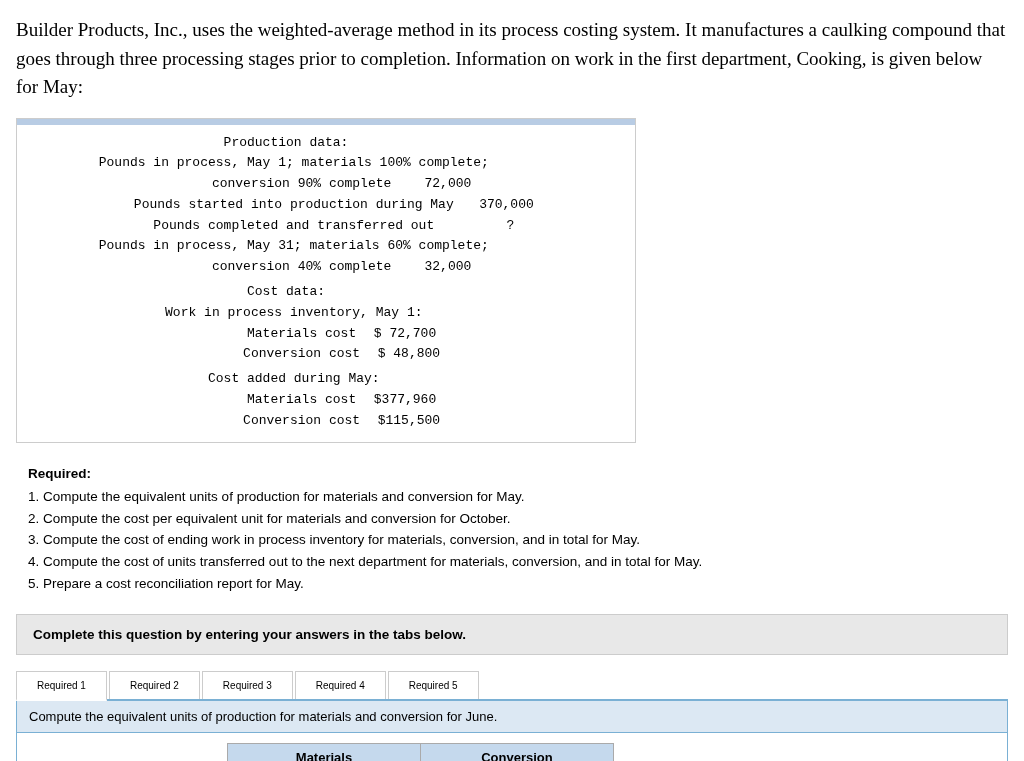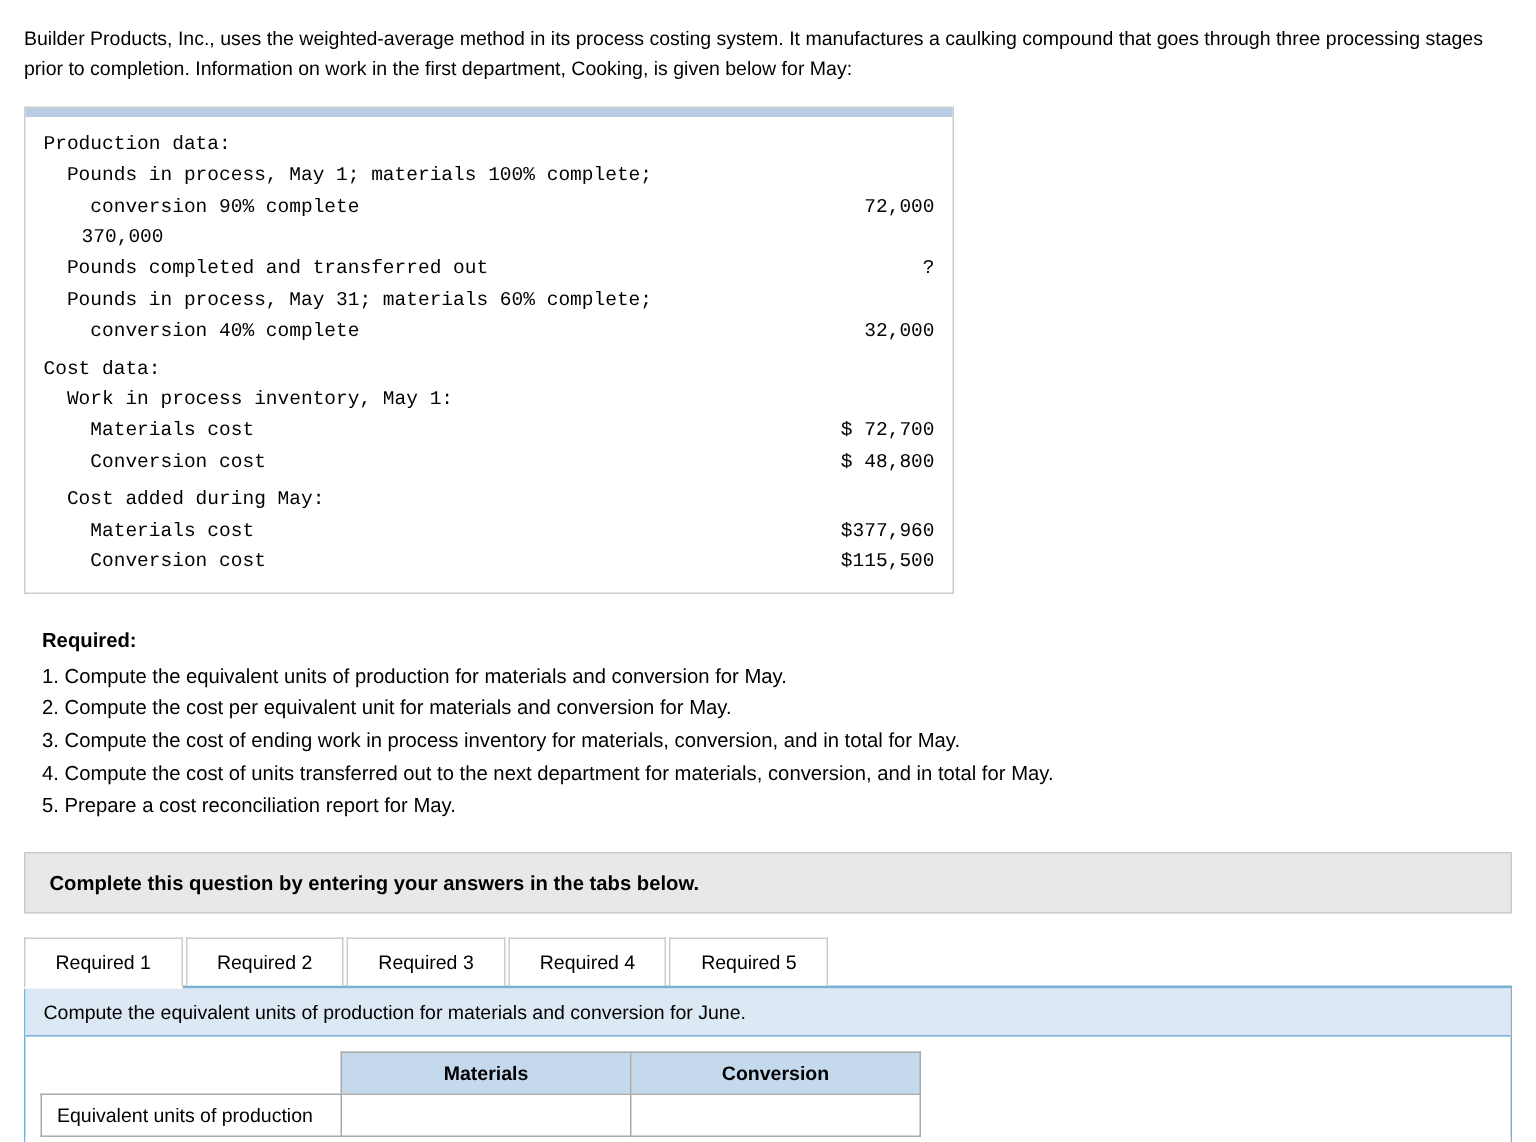--- a/index.html
+++ b/index.html
@@ -7,23 +7,24 @@
       font-family: Arial, sans-serif;
       font-size: 14px;
       background: #fff;
       color: #000;
       padding: 16px;
       width: 1024px;
       min-height: 761px;
     }
 
     .intro-text {
-      font-size: 13px;
+      font-size: 19px;
       line-height: 1.5;
       margin-bottom: 16px;
+      font-family: Liberation Serif, serif;
     }
 
     .data-table-container {
       border: 1px solid #ccc;
       margin-bottom: 20px;
       max-width: 620px;
     }
 
     .data-table-header {
       background: #b8cce4;
@@ -32,21 +33,21 @@
 
     .data-table-content {
       padding: 8px 12px 10px 12px;
       font-family: 'Courier New', Courier, monospace;
       font-size: 13px;
       line-height: 1.6;
     }
 
     .data-row {
       display: flex;
-      justify-content: space-between;
+      justify-content: center;
     }
 
     .data-row .label {
       white-space: pre;
     }
 
     .data-row .value {
       text-align: right;
       min-width: 80px;
     }
@@ -84,21 +85,21 @@
       border-bottom: 2px solid #7ab0d4;
       margin-bottom: 0;
     }
 
     .tab {
       padding: 8px 20px;
       border: 1px solid #ccc;
       border-bottom: none;
       background: #fff;
       cursor: pointer;
-      font-size: 13px;
+      font-size: 10px;
       margin-right: 2px;
       color: #000;
     }
 
     .tab.active {
       background: #fff;
       border-bottom: 2px solid #fff;
       margin-bottom: -2px;
       font-weight: normal;
     }
@@ -186,20 +187,21 @@
 
     <div class="data-row">
       <span class="label">  Pounds in process, May 1; materials 100% complete;</span>
       <span class="value"></span>
     </div>
     <div class="data-row">
       <span class="label">    conversion 90% complete</span>
       <span class="value">72,000</span>
     </div>
     <div class="data-row">
+      <span class="label">  Pounds started into production during May</span>
       <span class="value">370,000</span>
     </div>
     <div class="data-row">
       <span class="label">  Pounds completed and transferred out</span>
       <span class="value">?</span>
     </div>
     <div class="data-row">
       <span class="label">  Pounds in process, May 31; materials 60% complete;</span>
       <span class="value"></span>
     </div>
@@ -237,21 +239,21 @@
       <span class="label">    Conversion cost</span>
       <span class="value">$115,500</span>
     </div>
 
   </div>
 </div>
 
 <div class="required-section">
   <p class="required-heading">Required:</p>
   <p>1. Compute the equivalent units of production for materials and conversion for May.</p>
-  <p>2. Compute the cost per equivalent unit for materials and conversion for May.</p>
+  <p>2. Compute the cost per equivalent unit for materials and conversion for October.</p>
   <p>3. Compute the cost of ending work in process inventory for materials, conversion, and in total for May.</p>
   <p>4. Compute the cost of units transferred out to the next department for materials, conversion, and in total for May.</p>
   <p>5. Prepare a cost reconciliation report for May.</p>
 </div>
 
 <div class="instruction-box">
   <span>Complete this question by entering your answers in the tabs below.</span>
 </div>
 
 <div class="tabs-container">

